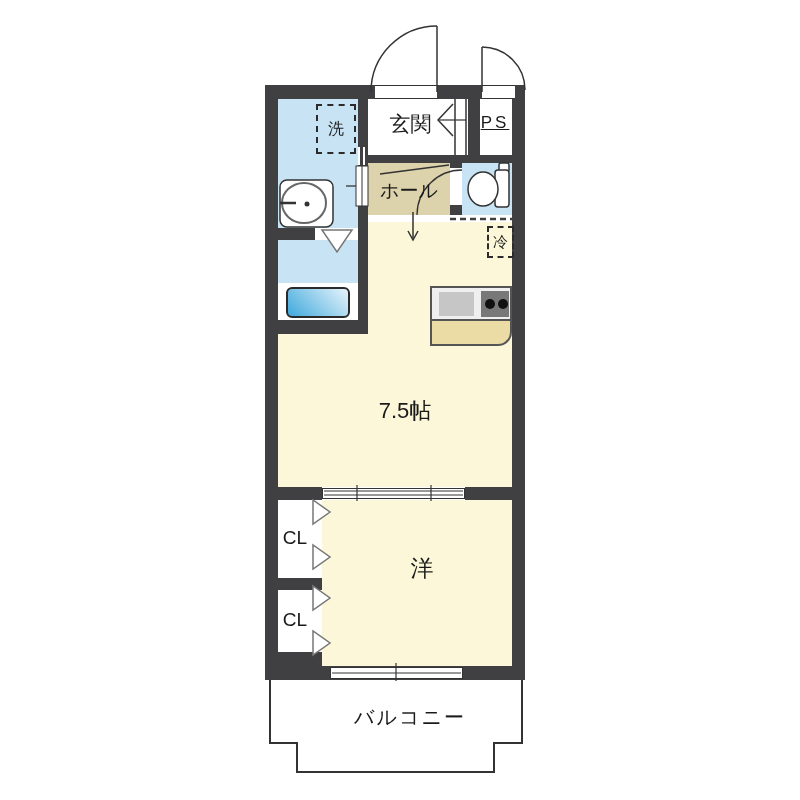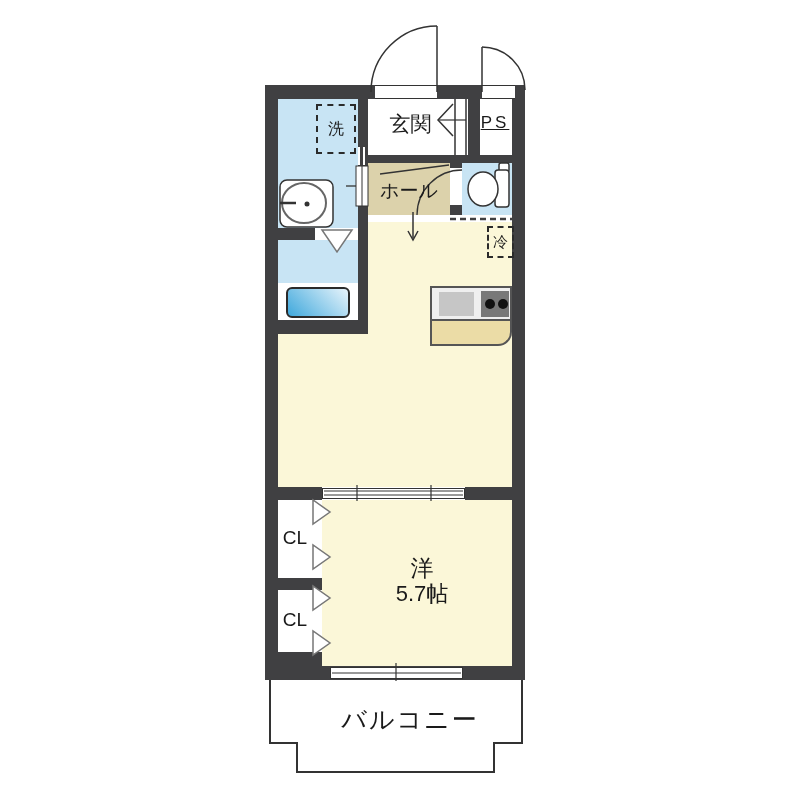--- a/index.html
+++ b/index.html
@@ -152,19 +152,19 @@
       <circle cx="490" cy="304" r="5"></circle>
       <circle cx="503" cy="304" r="5"></circle>
     </g>
 
     <path d="M 270 680 L 270 743 L 297 743 L 297 772 L 494 772 L 494 743 L 522 743 L 522 680" fill="none" stroke="#333" stroke-width="2"></path>
   </svg>
 
   <div class="lbl" style="left:368px;top:112px;width:85px;font-size:21px;">玄関</div>
   <div class="lbl" style="left:476px;top:114px;width:38px;font-size:17px;letter-spacing:3px;text-decoration:underline;">PS</div>
   <div class="lbl" style="left:366px;top:181px;width:86px;font-size:19px;">ホール</div>
+  <div class="lbl" style="left:340px;top:399px;width:130px;font-size:22px;">7.5帖</div>
   <div class="lbl" style="left:276px;top:528px;width:38px;font-size:19px;">CL</div>
   <div class="lbl" style="left:276px;top:610px;width:38px;font-size:19px;">CL</div>
   <div class="lbl" style="left:352px;top:556px;width:140px;font-size:23px;">洋</div>
-  <div class="lbl" style="left:352px;top:582px;width:140px;font-size:22px;">5.7帖</div>
-  <div class="lbl" style="left:320px;top:706px;width:180px;font-size:25px;letter-spacing:2px;">バルコニー</div>
+  <div class="lbl" style="left:320px;top:706px;width:180px;font-size:20px;letter-spacing:2px;">バルコニー</div>
 
 </div>
 
 </body></html>

